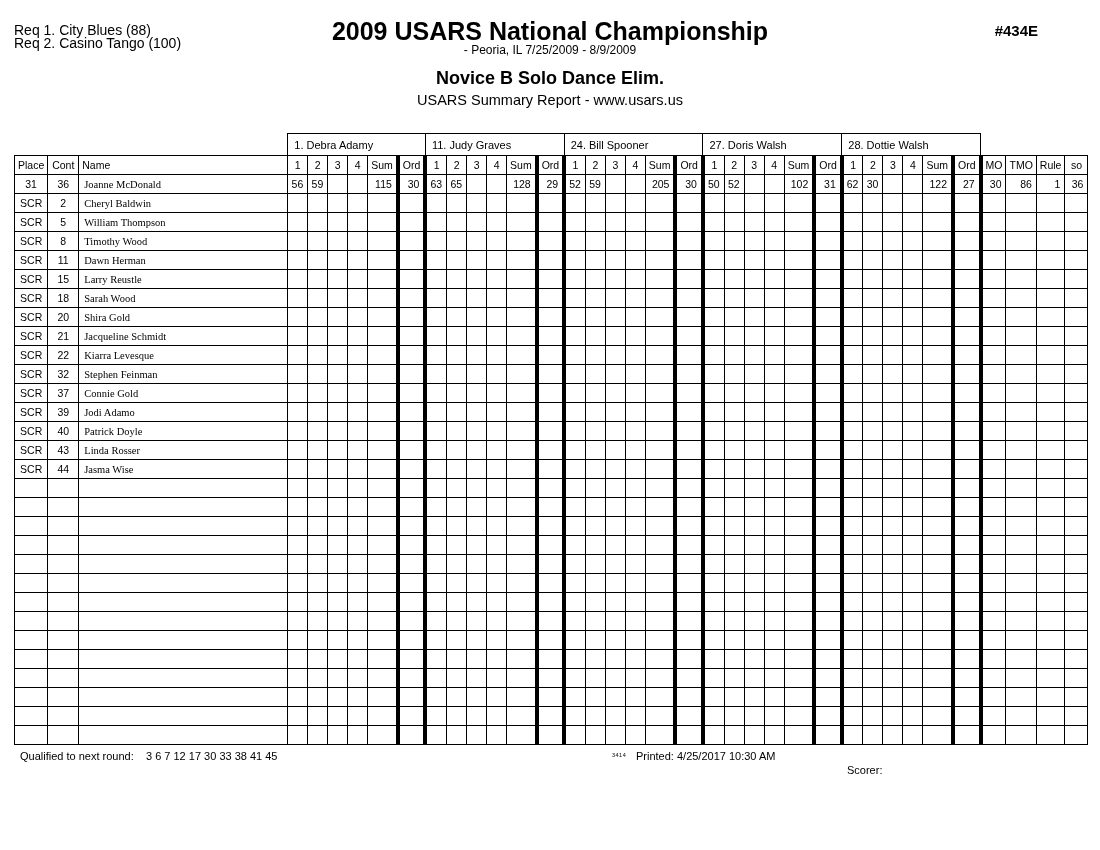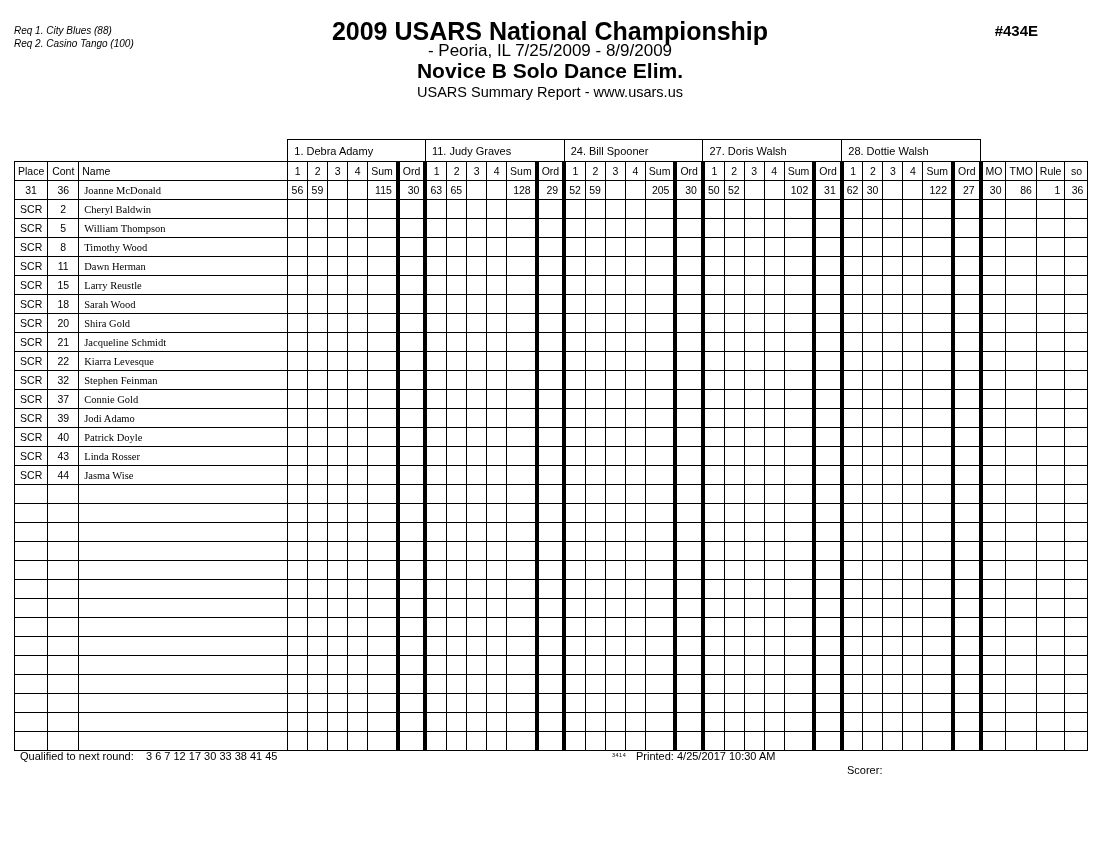--- a/index.html
+++ b/index.html
@@ -10,44 +10,43 @@
     background: #ffffff;
     font-family: "Liberation Sans", sans-serif;
     color: #000000;
     overflow: hidden;
   }
   .page { position: relative; width: 1100px; height: 850px; }
 
   
   .req-list {
     position: absolute; left: 14px; top: 24px;
-    font-size: 10px; line-height: 13px;
+    font-size: 14px; line-height: 13px;
     white-space: nowrap;
-    font-style: italic;
   }
   .req-line { display: block; }
 
   
   .titles {
     position: absolute; left: 0; top: 20px; width: 1100px;
     text-align: center;
   }
   .t-main { font-size: 25px; font-weight: bold; line-height: 22px; }
-  .t-sub  { font-size: 17px; font-weight: normal; line-height: 17px; }
-  .t-event{ font-size: 21px; font-weight: bold; line-height: 23px; margin-top: 0; }
+  .t-sub  { font-size: 12px; font-weight: normal; line-height: 17px; }
+  .t-event{ font-size: 18px; font-weight: bold; line-height: 23px; margin-top: 8px; }
   .t-report{ font-size: 14.5px; font-weight: normal; line-height: 19px; margin-top: 1px; }
 
   .event-no {
     position: absolute; right: 62px; top: 22px;
     font-size: 15px; font-weight: bold;
   }
 
   
   .grid {
-    position: absolute; left: 14px; top: 139px;
+    position: absolute; left: 14px; top: 133px;
     border-collapse: collapse;
     font-size: 10.5px;
     table-layout: fixed;
   }
   .grid td, .grid th {
     border: 1px solid #000;
     padding: 0 3px;
     height: 19px;
     font-weight: normal;
     overflow: hidden;

